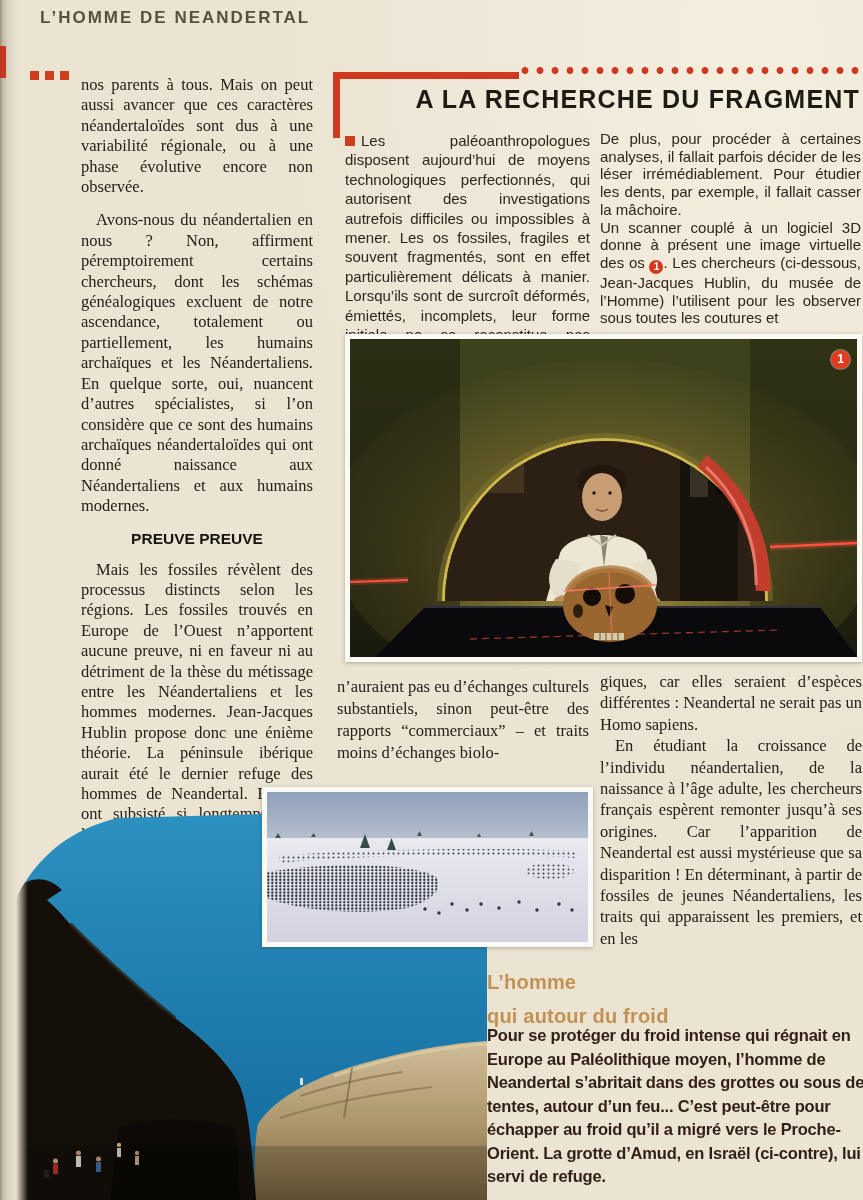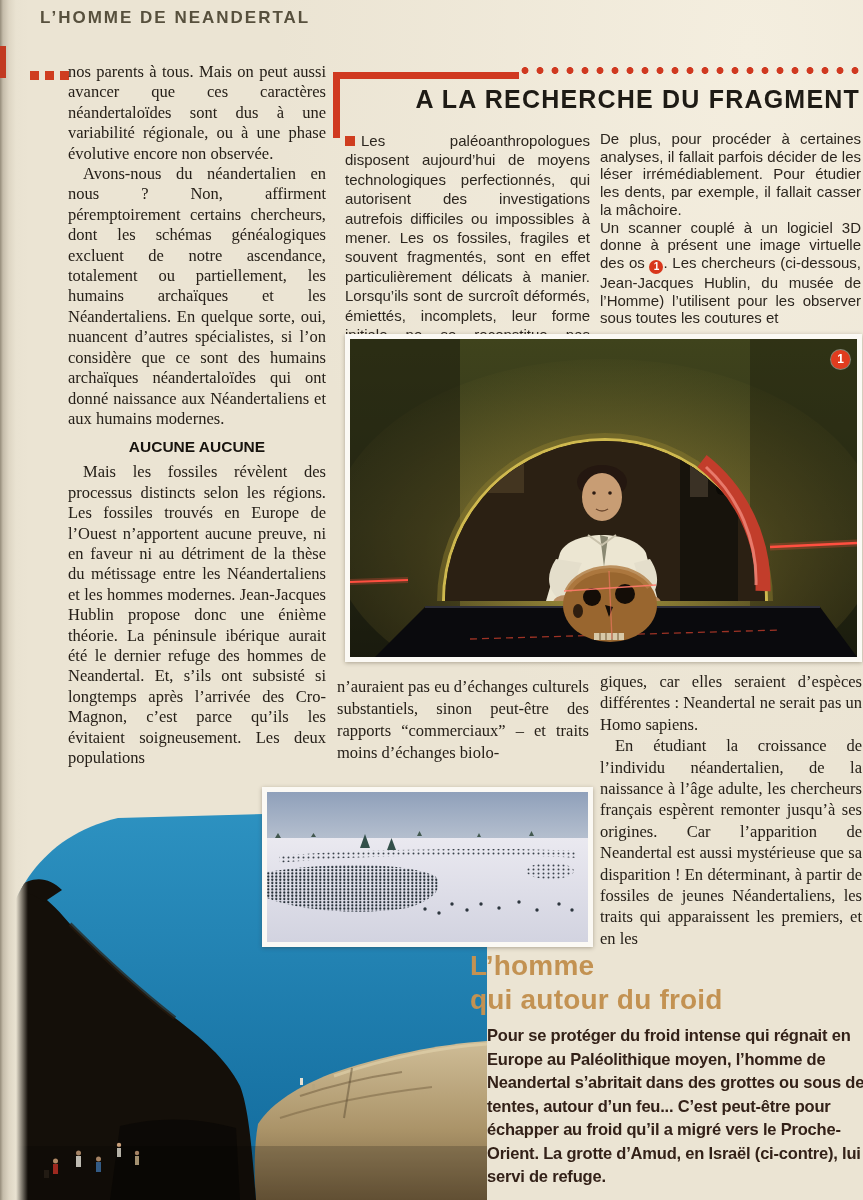--- a/index.html
+++ b/index.html
@@ -16,21 +16,21 @@
 
   .kicker{position:absolute;left:40px;top:8px;font-family:"Liberation Sans",sans-serif;
     font-weight:bold;font-size:17px;letter-spacing:2px;color:#57503d;}
 
   .sq-row{position:absolute;left:30px;top:71px;display:flex;gap:6px;}
   .sq{width:9px;height:9px;background:#cf3d1f;}
 
   
   .colL{position:absolute;left:68px;top:62px;width:258px;font-size:16.5px;line-height:20.4px;
     text-align:justify;color:#262019;}
-  .colL p{margin:0;}
+  .colL p{margin:13px;}
   .ind{text-indent:15px;}
   .subhead{font-family:"Liberation Sans",sans-serif;font-weight:bold;font-size:15.5px;line-height:17px;
     text-align:center;color:#17130e;margin:9px 0 7px 0;}
 
   
   .dotline{position:absolute;left:521px;top:66px;width:342px;height:9px;
     background-image:radial-gradient(circle at 4px 4.5px,#d03920 3.1px,rgba(208,57,32,0) 3.8px);
     background-size:15px 9px;background-repeat:repeat-x;}
   .hbar{position:absolute;left:333px;top:72px;width:186px;height:7px;background:#d03920;}
   .vbar{position:absolute;left:333px;top:72px;width:7px;height:66px;background:#d03920;}
@@ -58,22 +58,22 @@
 
   
   .colM2{position:absolute;left:337px;top:676px;width:252px;font-size:16.5px;line-height:22px;text-align:justify;}
   .colR2{position:absolute;left:600px;top:671px;width:262px;font-size:16.5px;line-height:21.4px;text-align:justify;}
   .colR2 p{margin:0;}
 
   
   .cave{position:absolute;left:0;top:806px;width:487px;height:394px;z-index:2;}
 
   
-  .sb-title{position:absolute;left:470px;font-family:"Liberation Sans",sans-serif;font-weight:bold;
-    font-size:28px;color:#c39252;letter-spacing:.2px;z-index:5;}
+  .sb-title{position:absolute;left:487px;font-family:"Liberation Sans",sans-serif;font-weight:bold;
+    font-size:20px;color:#c39252;letter-spacing:.2px;z-index:5;margin-top:21px;}
   .sb-t1{top:950px;}
   .sb-t2{top:984px;}
   .sb-body{position:absolute;left:487px;top:1024px;width:392px;z-index:5;
     font-family:"Liberation Sans",sans-serif;font-weight:bold;font-size:16.5px;line-height:23.5px;
     letter-spacing:-0.2px;color:#332118;}
   .em{}
 </style>
 </head>
 <body>
 
@@ -88,21 +88,21 @@
   <div class="sq-row">
     <div class="sq"></div>
     <div class="sq"></div>
     <div class="sq"></div>
   </div>
 
   <div class="colL">
     <p>nos parents à tous. Mais on peut aussi avancer que ces caractères néandertaloïdes sont dus à une variabilité régionale, ou à une phase évolutive encore non observée.</p>
     <p class="ind">Avons-nous du néandertalien en nous ? Non, affirment péremptoirement certains chercheurs, dont les schémas généalogiques excluent de notre ascendance, totalement ou partiellement, les humains archaïques et les Néandertaliens. En quelque sorte, oui, nuancent d’autres spécialistes, si l’on considère que ce sont des humains archaïques néandertaloïdes qui ont donné naissance aux Néandertaliens et aux humains modernes.</p>
     <div class="subhead">
-      <div>AUCUNE AUCUNE</div>
+      <div>PREUVE PREUVE</div>
     </div>
     <p class="ind">Mais les fossiles révèlent des processus distincts selon les régions. Les fossiles trouvés en Europe de l’Ouest n’apportent aucune preuve, ni en faveur ni au détriment de la thèse du métissage entre les Néandertaliens et les hommes modernes. Jean-Jacques Hublin propose donc une énième théorie. La péninsule ibérique aurait été le dernier refuge des hommes de Neandertal. Et, s’ils ont subsisté si longtemps après l’arrivée des Cro-Magnon, c’est parce qu’ils les évitaient soigneusement. Les deux populations</p>
   </div>
 
   <div class="dotline"></div>
   <div class="hbar"></div>
   <div class="vbar"></div>
   <div class="headline">A LA RECHERCHE DU FRAGMENT</div>
 
   <div class="colM1 sans">

